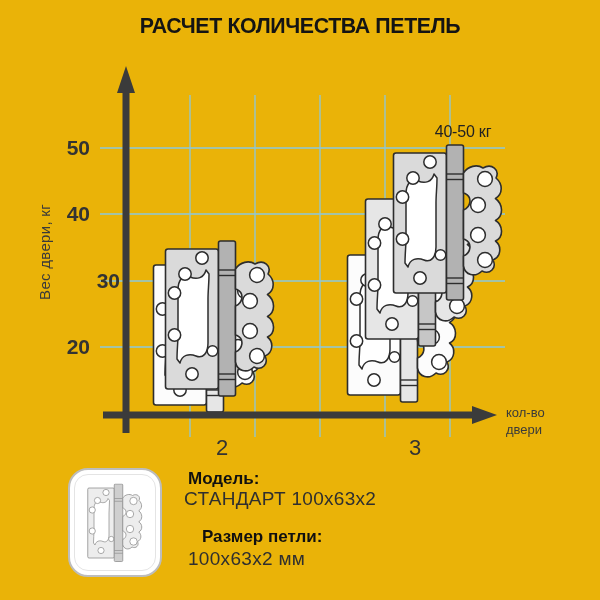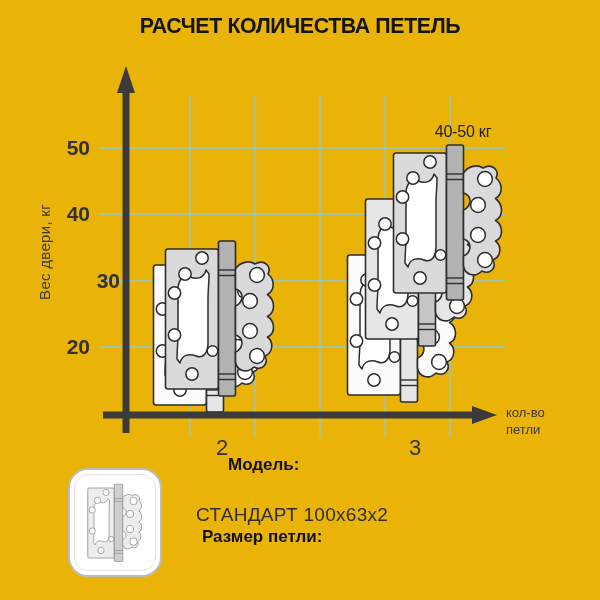--- a/index.html
+++ b/index.html
@@ -110,33 +110,34 @@
   </svg>
 
   <div class="abs ytick" style="left:44px;top:137px;">50</div>
   <div class="abs ytick" style="left:44px;top:203px;">40</div>
   <div class="abs ytick" style="left:44px;top:270px;padding-left:30px;">30</div>
   <div class="abs ytick" style="left:44px;top:336px;text-align:right;">20</div>
 
   <div class="abs ylabel">Вес двери, кг</div>
   <div class="abs xlabel">
     <div>кол-во</div>
-    <div>петли</div>
+    <div>двери</div>
   </div>
 
   <div class="abs xtick" style="left:202px;top:437px;">2</div>
   <div class="abs xtick" style="left:395px;top:437px;">3</div>
 
   <div class="abs wlabel" style="left:423px;top:123px;">40-50 кг</div>
 
   <div class="abs card">
     <div class="card-inner">
       <svg width="56" height="80" viewBox="0 0 112 158">
         <use href="#hinge" style="--plate:#ededed;--barrel:#cfcfcf;--line:#8f8f8f"></use>
       </svg>
     </div>
   </div>
 
-  <div class="abs info-label" style="left:188px;top:455px;margin-left:40px;">Модель:</div>
-  <div class="abs info-value" style="left:196px;top:488px;margin-top:16px;">СТАНДАРТ 100х63х2</div>
+  <div class="abs info-label" style="left:188px;top:469px;">Модель:</div>
+  <div class="abs info-value" style="left:184px;top:488px;">СТАНДАРТ 100х63х2</div>
   <div class="abs info-label" style="left:202px;top:527px;">Размер петли:</div>
+  <div class="abs info-value" style="left:188px;top:548px;">100х63х2 мм</div>
 
 </div>
 
 </body></html>

